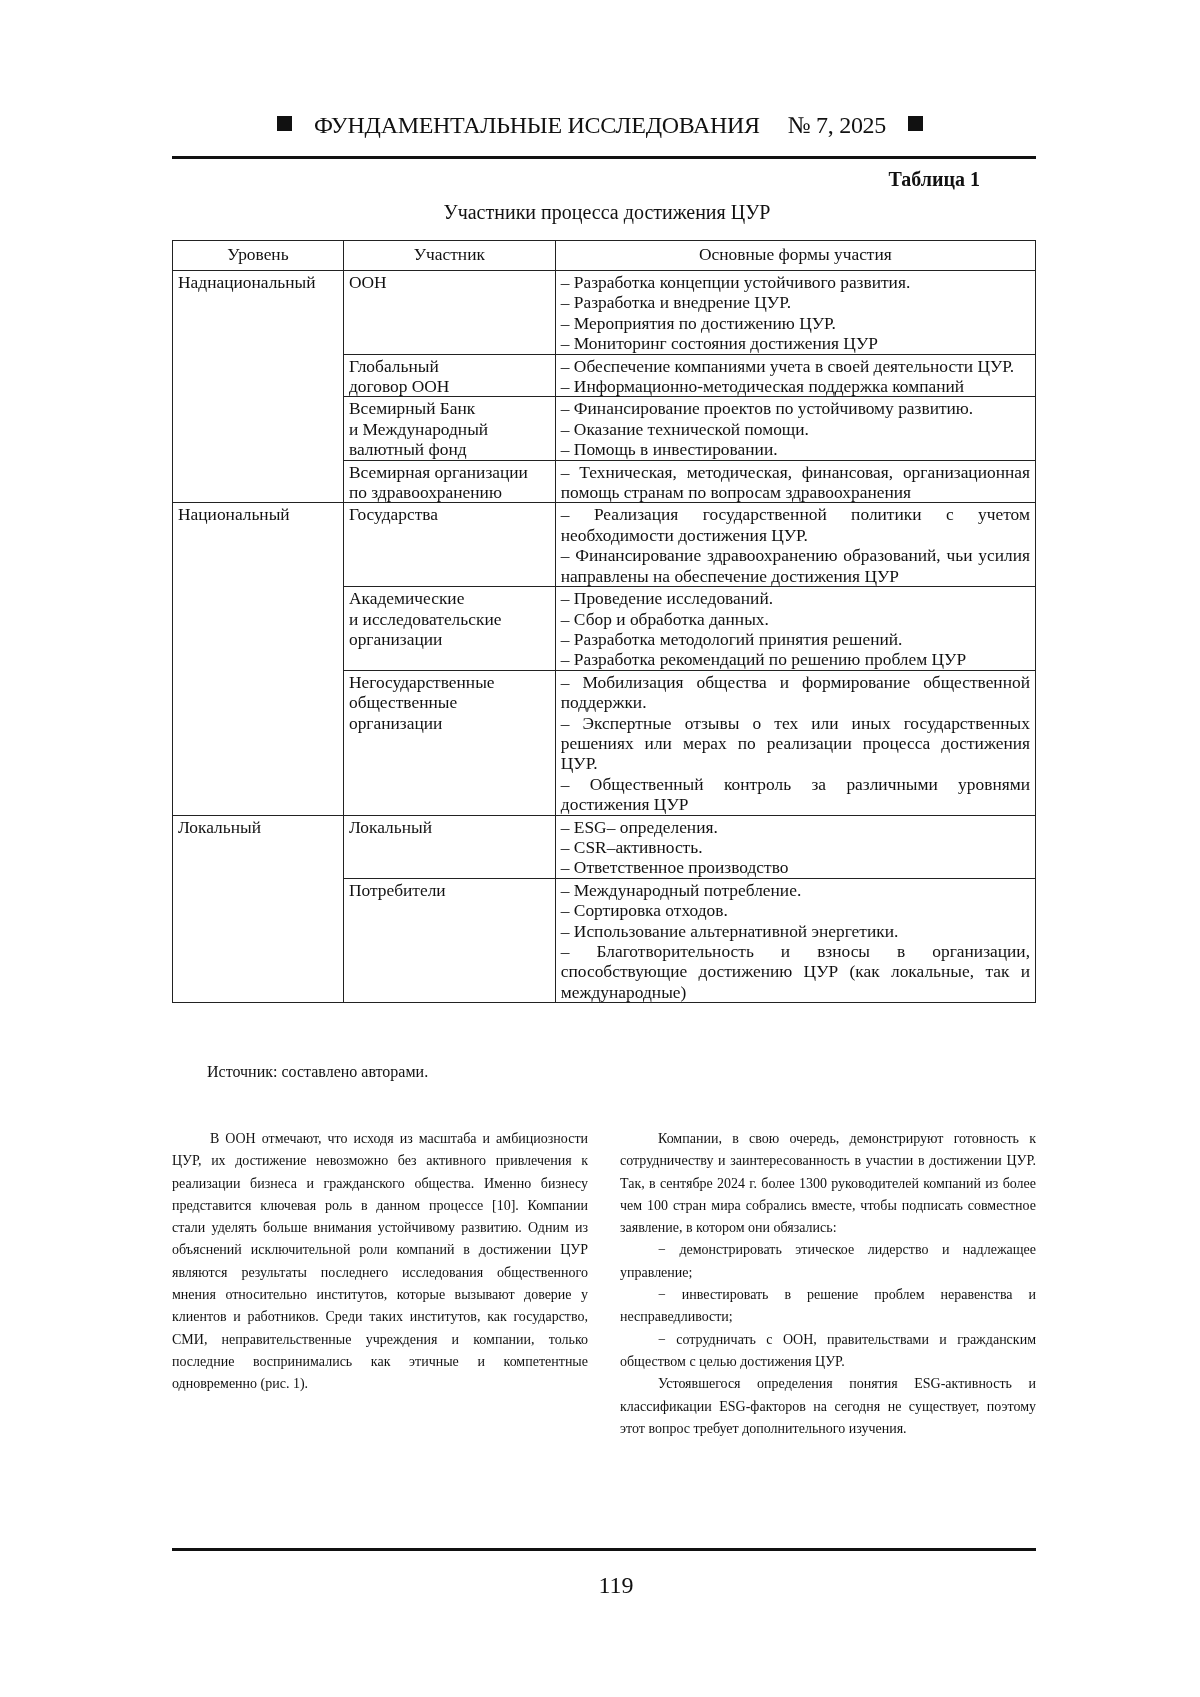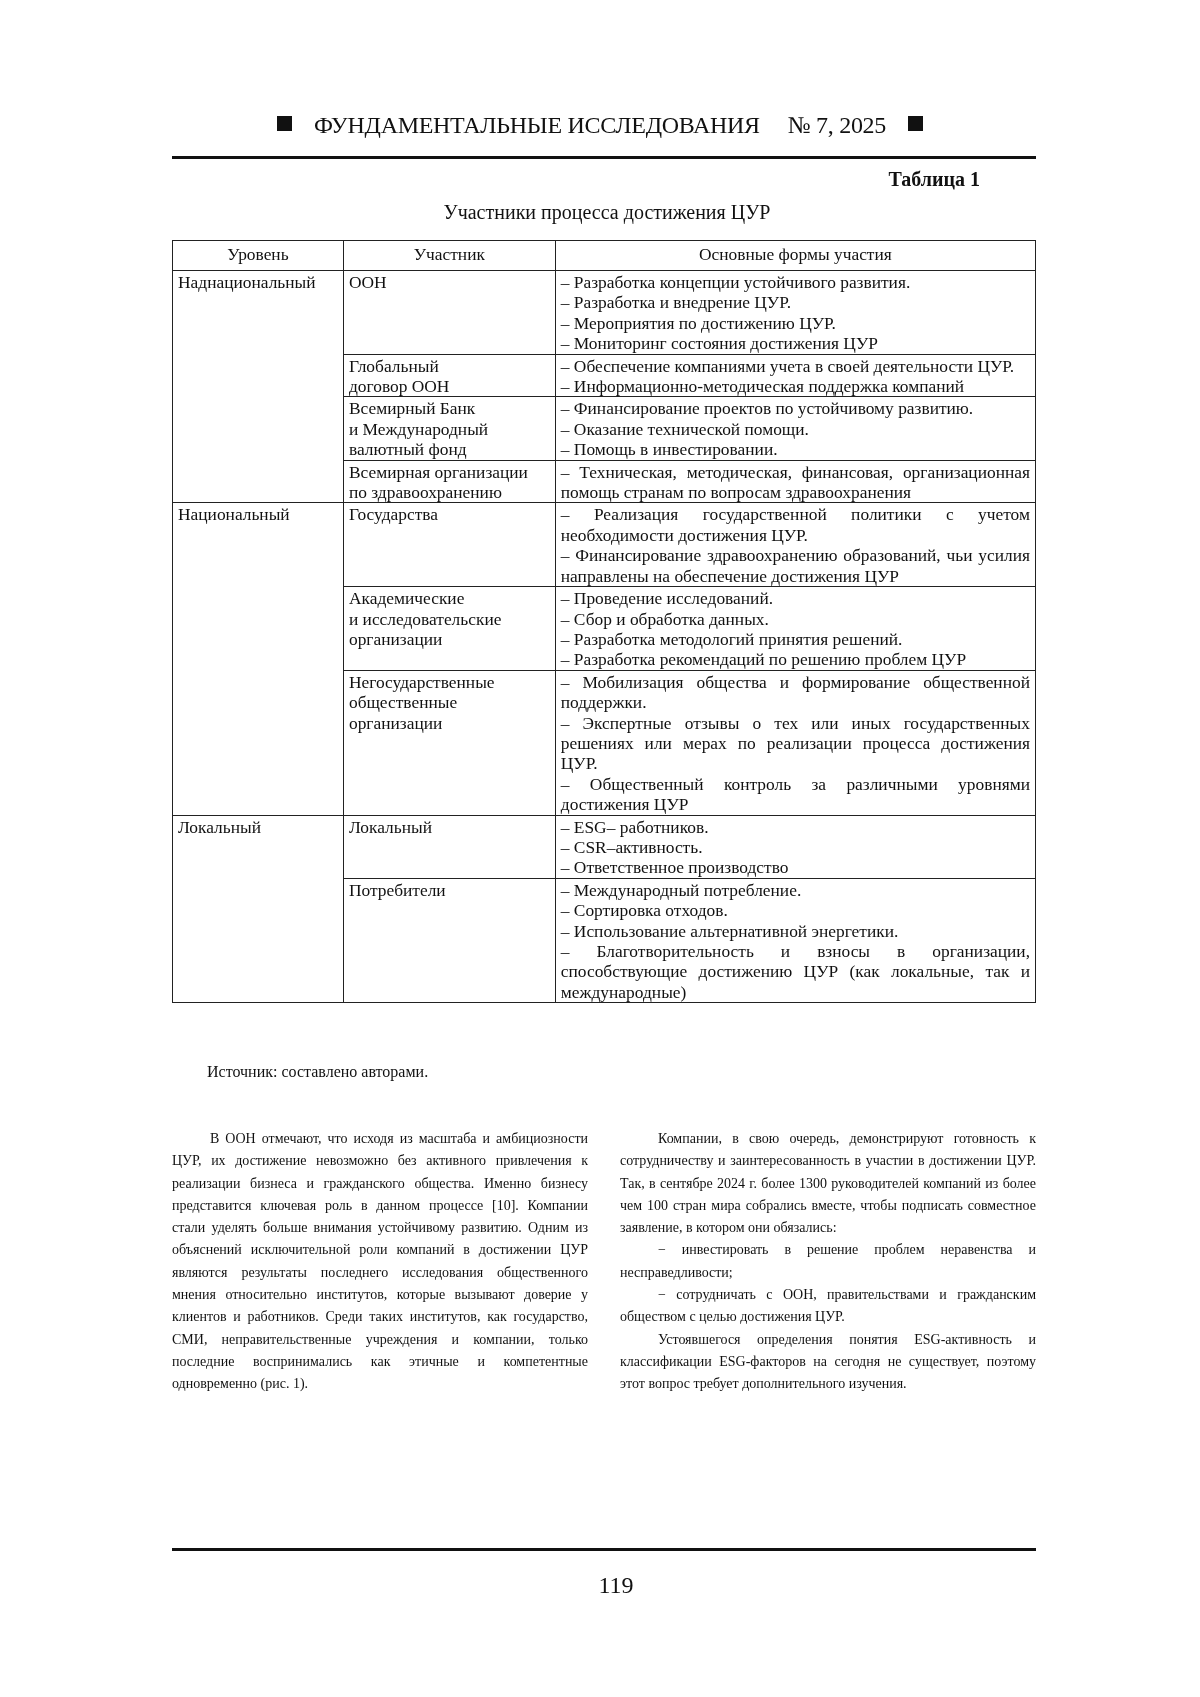--- a/index.html
+++ b/index.html
@@ -140,21 +140,21 @@
             <span class="line">– Экспертные отзывы о тех или иных государственных решениях или мерах по реализации процесса достижения ЦУР.</span>
             <span class="line">– Общественный контроль за различными уровнями достижения ЦУР</span>
           </td>
         </tr>
         <tr>
           <td class="level" rowspan="2">Локальный</td>
           <td>
             <span class="line">Локальный</span>
           </td>
           <td class="forms">
-            <span class="line">– ESG– работников.</span>
+            <span class="line">– ESG– определения.</span>
             <span class="line">– CSR–активность.</span>
             <span class="line">– Ответственное производство</span>
           </td>
         </tr>
         <tr>
           <td>
             <span class="line">Потребители</span>
           </td>
           <td class="forms">
             <span class="line">– Международный потребление.</span>
@@ -166,20 +166,21 @@
       </tbody>
   </table>
 
   <div class="source">Источник: составлено авторами.</div>
 
   <div class="col-text col-left" id="col-left">
       <p>В ООН отмечают, что исходя из масштаба и амбициозности ЦУР, их достижение невозможно без активного привлечения к реализации бизнеса и гражданского общества. Именно бизнесу представится ключевая роль в данном процессе [10]. Компании стали уделять больше внимания устойчивому развитию. Одним из объяснений исключительной роли компаний в достижении ЦУР являются результаты последнего исследования общественного мнения относительно институтов, которые вызывают доверие у клиентов и работников. Среди таких институтов, как государство, СМИ, неправительственные учреждения и компании, только последние воспринимались как этичные и компетентные одновременно (рис. 1).</p>
     </div>
   <div class="col-text col-right" id="col-right">
       <p>Компании, в свою очередь, демонстрируют готовность к сотрудничеству и заинтересованность в участии в достижении ЦУР. Так, в сентябре 2024 г. более 1300 руководителей компаний из более чем 100 стран мира собрались вместе, чтобы подписать совместное заявление, в котором они обязались:</p>
+      <p>− демонстрировать этическое лидерство и надлежащее управление;</p>
       <p>− инвестировать в решение проблем неравенства и несправедливости;</p>
       <p>− сотрудничать с ООН, правительствами и гражданским обществом с целью достижения ЦУР.</p>
       <p>Устоявшегося определения понятия ESG-активность и классификации ESG-факторов на сегодня не существует, поэтому этот вопрос требует дополнительного изучения.</p>
     </div>
 
   <div class="foot-rule"></div>
   <div class="page-num">119</div>
 </div>
 
 </body></html>

